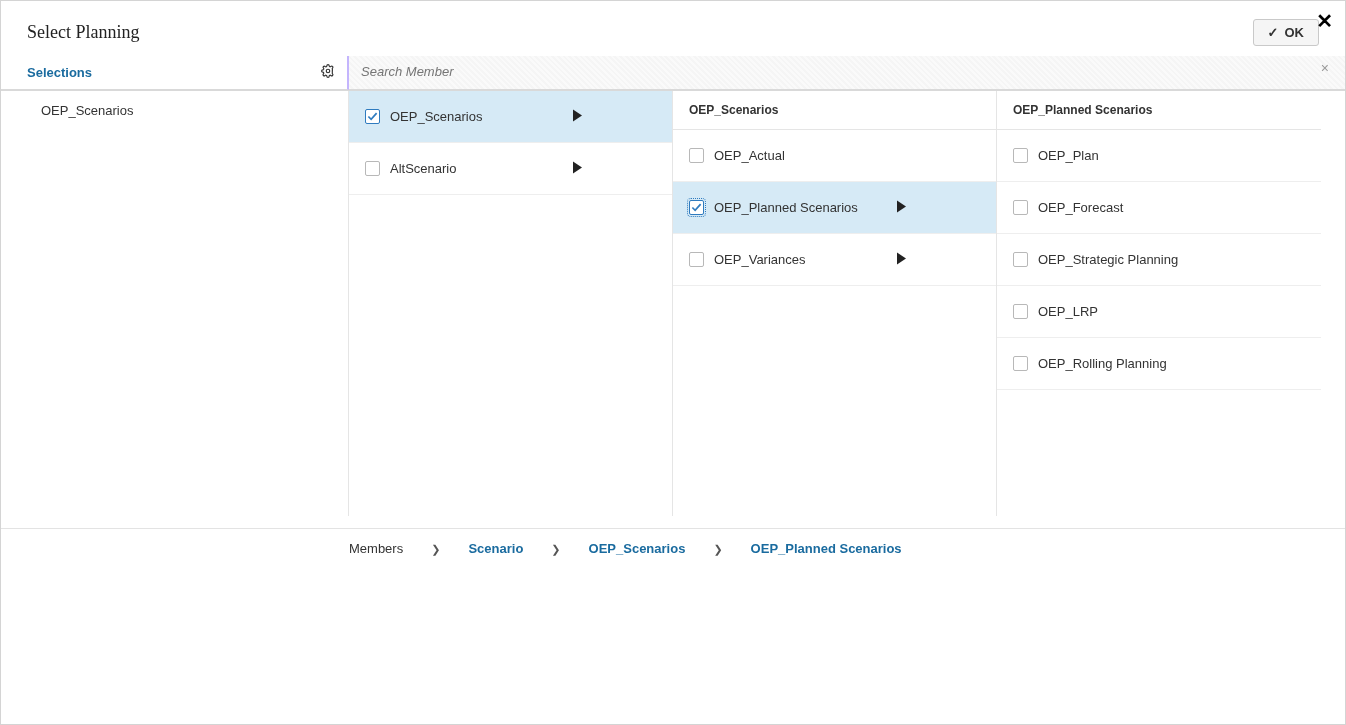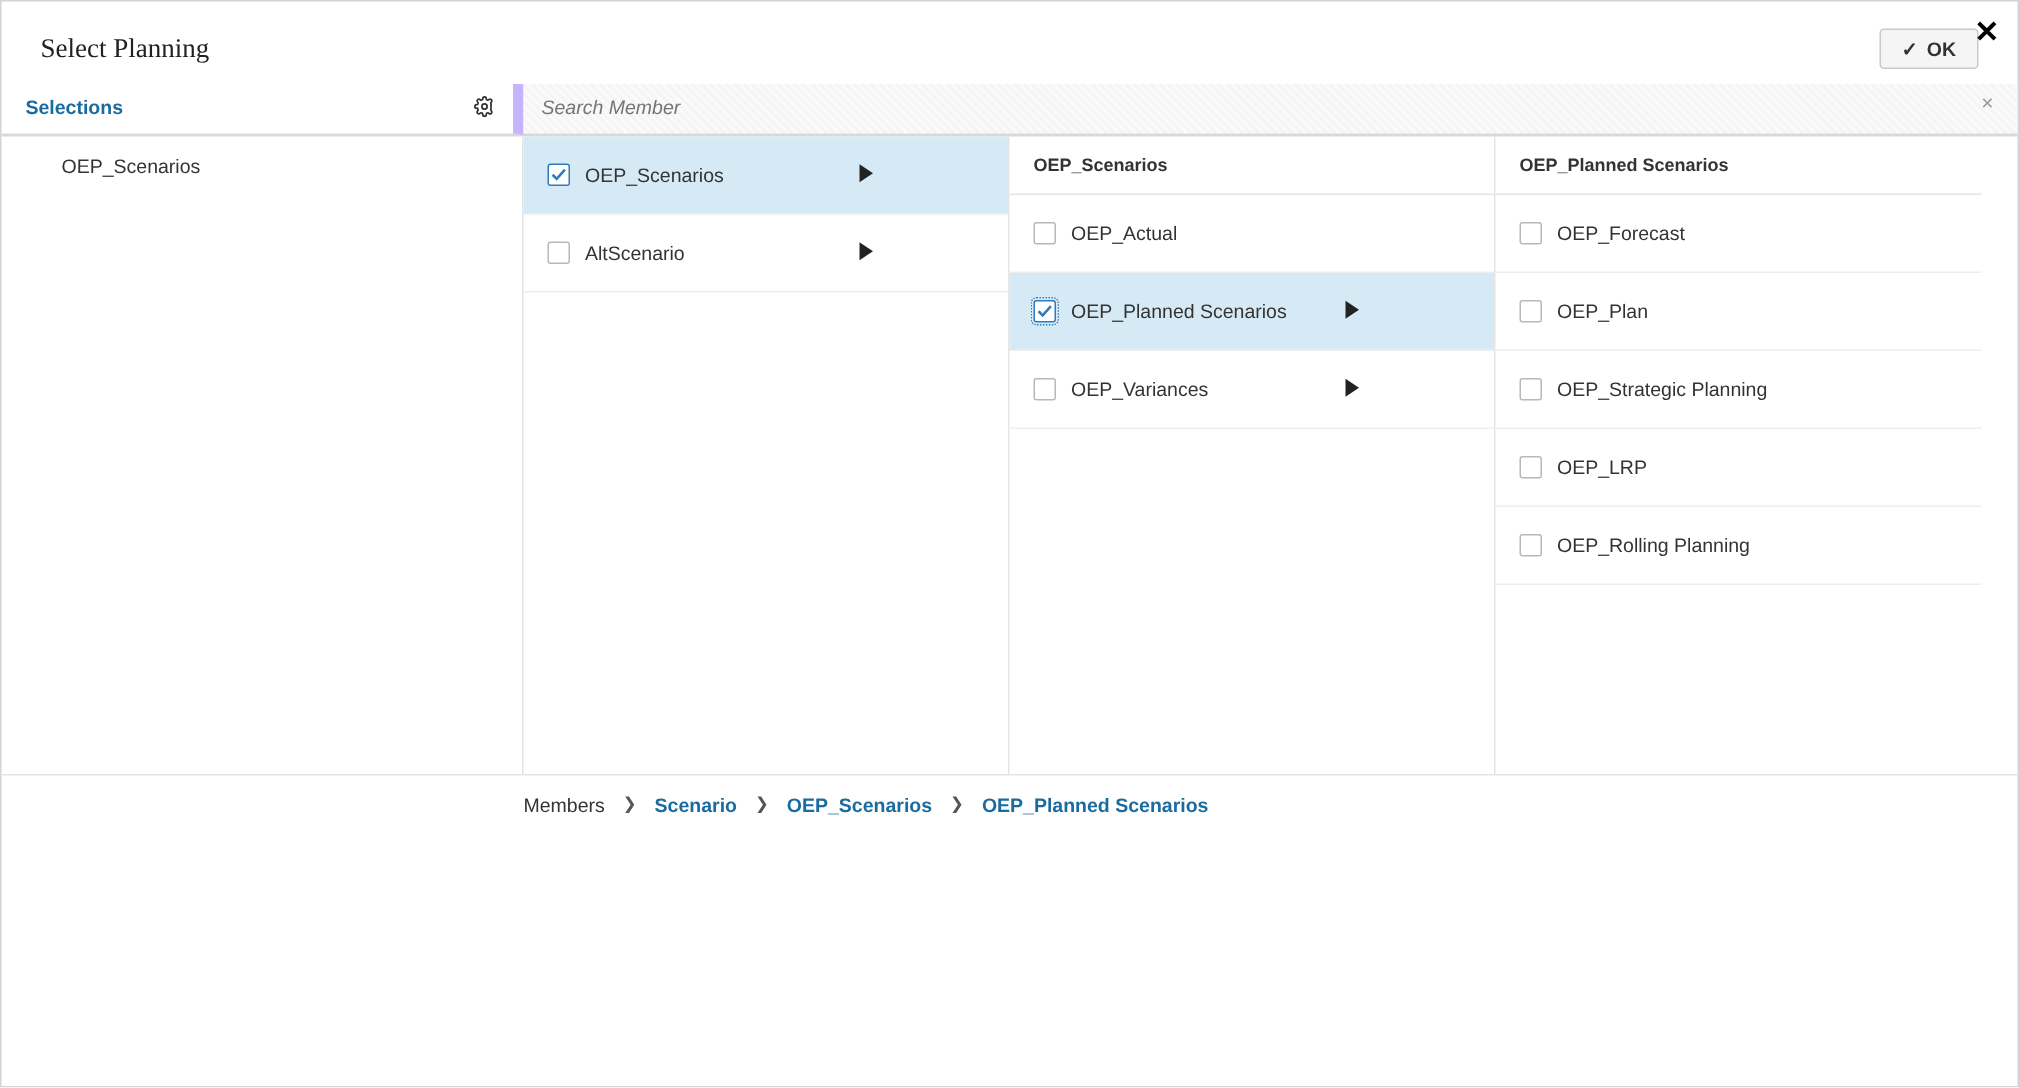--- a/index.html
+++ b/index.html
@@ -59,24 +59,25 @@
     font-size: 13px;
   }
   .sub-header {
     display: flex;
     border-bottom: 1px solid #d9d9d9;
     margin: 0 0 0 0;
   }
   .selections-cell {
     width: 348px;
     display: flex;
+    align-items: center;
     justify-content: space-between;
-    padding: 8px 12px 8px 16px;
+    padding: 8px 12px 8px 26px;
     border-bottom: 1px solid #d9d9d9;
-    border-right: 7px solid #c4b5fd;
+    border-right: 2px solid #c4b5fd;
   }
   .selections-label {
     color: #1a6b9f;
     font-weight: 600;
     font-size: 13px;
   }
   .gear {
     font-size: 14px;
     color: #333;
     cursor: pointer;
@@ -185,27 +186,27 @@
   .col.first .row .expand { right: 90px; }
   .col.second .row .expand { right: 90px; }
   .tri {
     width: 0; height: 0;
     border-top: 6px solid transparent;
     border-bottom: 6px solid transparent;
     border-left: 9px solid #222;
     display: inline-block;
   }
   .breadcrumb {
-    margin-top: 0px;
+    margin-top: 12px;
     border-top: 1px solid #e3e3e3;
     padding: 12px 0 0 348px;
     font-size: 13px;
     display: flex;
-    align-items: flex-start;
-    gap: 12px;
+    align-items: flex-end;
+    gap: 28px;
   }
   .breadcrumb .label { color: #333; }
   .breadcrumb .link {
     color: #1a6b9f;
     font-weight: 700;
     cursor: pointer;
   }
   .breadcrumb .sep {
     color: #555;
     font-size: 11px;
@@ -287,25 +288,25 @@
           <span class="chk"></span>
           <span class="label">OEP_Variances</span>
           <span class="expand"><span class="tri"></span></span>
         </div>
       </div>
 
       <div class="col">
         <div class="col-header">OEP_Planned Scenarios</div>
         <div class="row">
           <span class="chk"></span>
+          <span class="label">OEP_Plan</span>
+        </div>
+        <div class="row">
+          <span class="chk"></span>
           <span class="label">OEP_Forecast</span>
-        </div>
-        <div class="row">
-          <span class="chk"></span>
-          <span class="label">OEP_Plan</span>
         </div>
         <div class="row">
           <span class="chk"></span>
           <span class="label">OEP_Strategic Planning</span>
         </div>
         <div class="row">
           <span class="chk"></span>
           <span class="label">OEP_LRP</span>
         </div>
         <div class="row">

